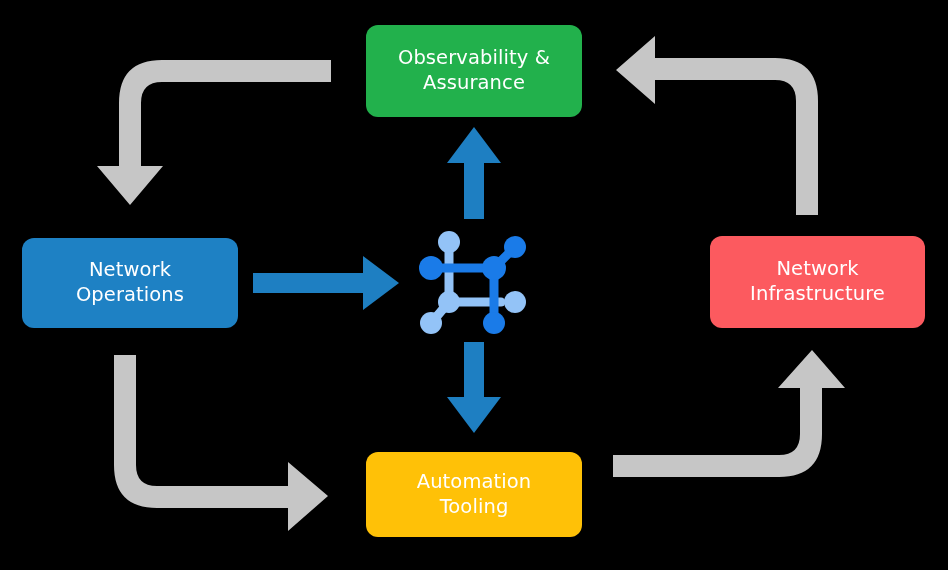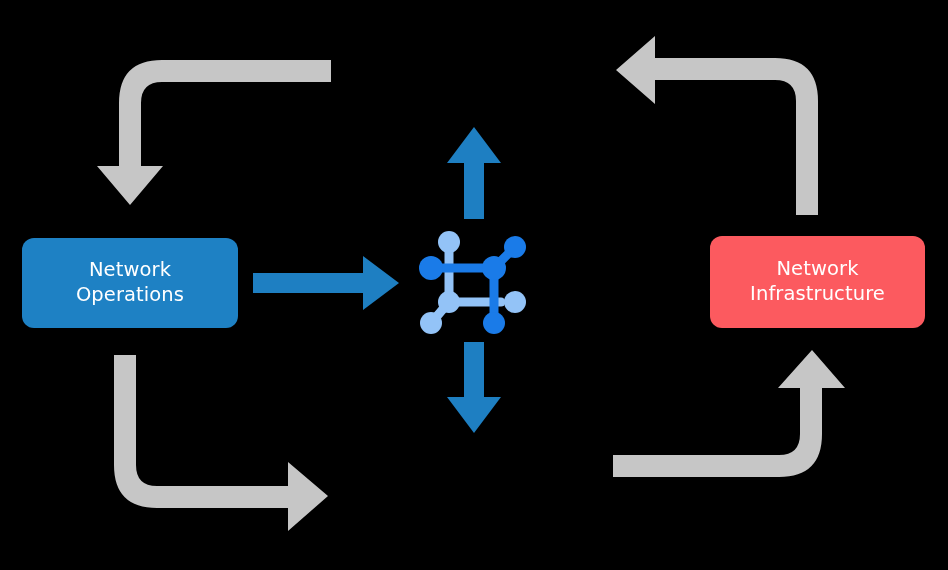--- a/index.html
+++ b/index.html
@@ -201,25 +201,33 @@
 
       <g fill="#1A7BE8">
         <circle cx="13" cy="48" r="12"></circle>
         <circle cx="76" cy="48" r="12"></circle>
         <circle cx="97" cy="27" r="11"></circle>
         <circle cx="76" cy="103" r="11"></circle>
       </g>
     </svg>
   </div>
 
+  <div class="node-box" id="box-observability" style="background:#22B14C">
+    <span class="node-label">Observability &amp;
+Assurance</span>
+  </div>
 
   <div class="node-box" id="box-network-operations" style="background:#1E81C4">
     <span class="node-label">Network
 Operations</span>
   </div>
 
   <div class="node-box" id="box-network-infrastructure" style="background:#FC5A5F">
     <span class="node-label">Network
 Infrastructure</span>
   </div>
 
+  <div class="node-box" id="box-automation-tooling" style="background:#FFC107">
+    <span class="node-label">Automation
+Tooling</span>
+  </div>
 
 </div>
 
 </body></html>

